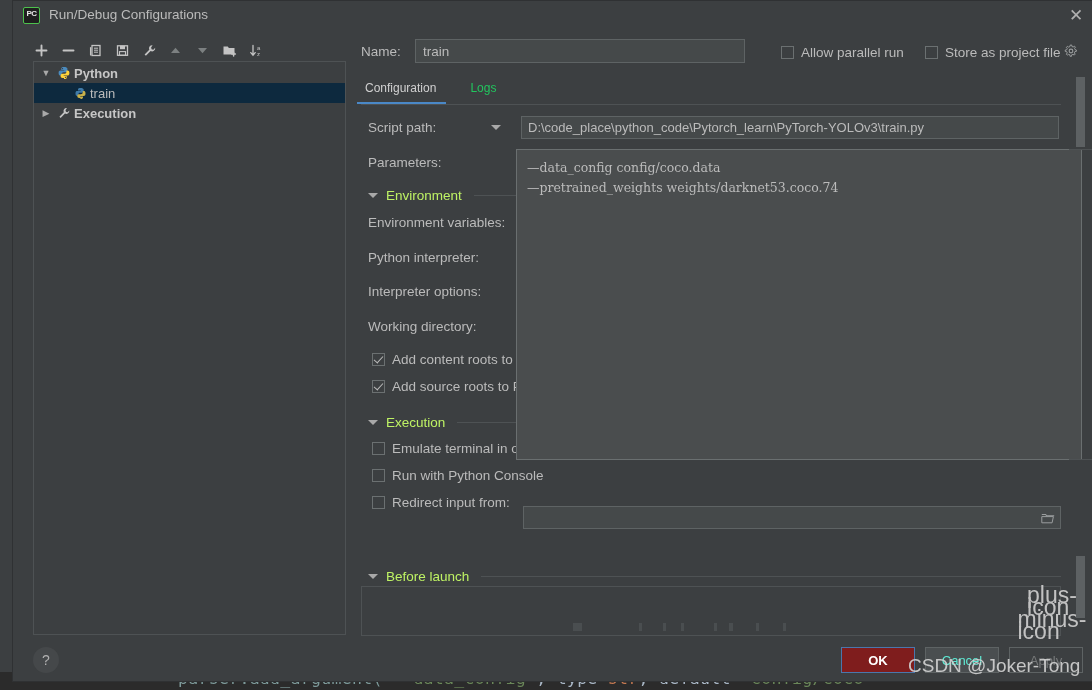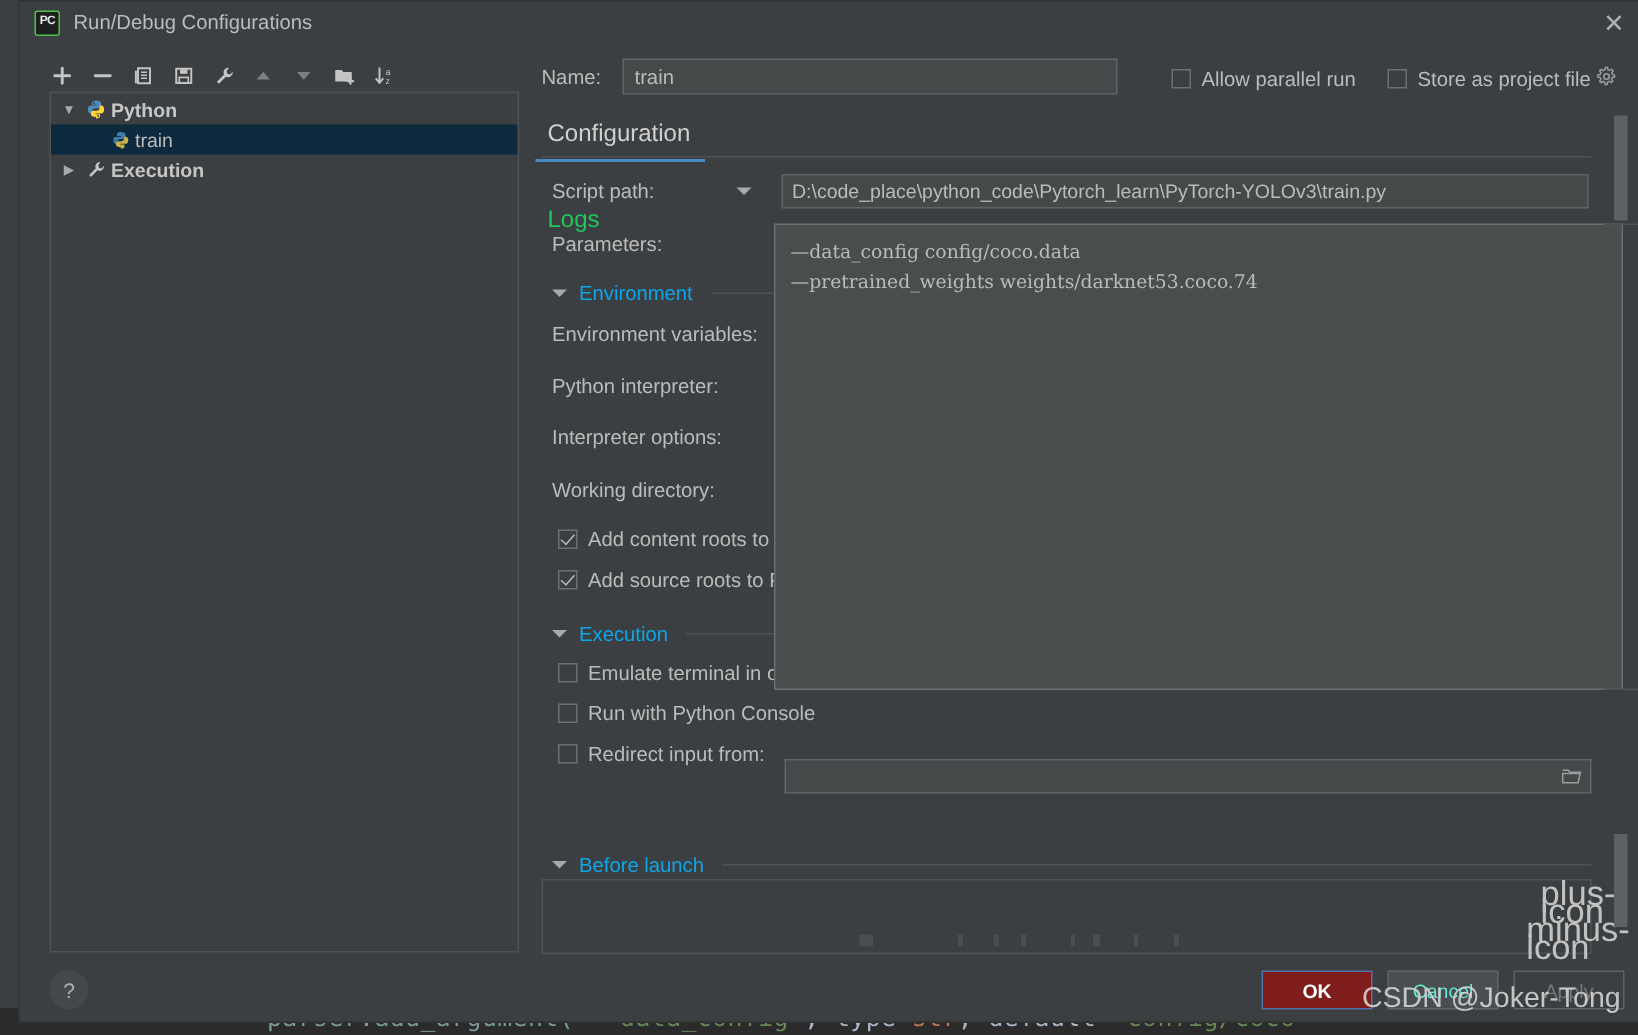--- a/index.html
+++ b/index.html
@@ -67,21 +67,21 @@
   .chk .box { width: 13px; height: 13px; border: 1px solid #6b7071; background: #3c3f41;
     display: inline-block; position: relative; flex: 0 0 13px; }
   .chk .box.on::after { content: ""; position: absolute; left: 3px; top: 0px; width: 4px; height: 8px;
     border: solid #bbbbbb; border-width: 0 1.6px 1.6px 0; transform: rotate(42deg); }
 
   .top-chk-1 { position: absolute; left: 768px; top: 44px; }
   .top-chk-2 { position: absolute; left: 912px; top: 44px; }
   .gear-top { position: absolute; left: 1051px; top: 43px; cursor: pointer; }
 
   .tabs { position: absolute; left: 348px; top: 76px; display: flex; gap: 26px;
-    font-size: 16px; flex-direction: column; }
+    font-size: 12px; }
   .tab { padding: 4px 4px 9px 4px; color: #22c55e; cursor: pointer; position: relative; }
   .tab.active { color: #d0d0d0; }
   .tab.active::after { content: ""; position: absolute; left: -4px; right: -6px; bottom: 0;
     height: 2.5px; background: #4a88c7; }
   .tab-divider { position: absolute; left: 348px; top: 103px; width: 700px; height: 1px;
     background: #4e5254; }
 
   .form { position: absolute; left: 348px; top: 112px; width: 700px; }
   .row { position: relative; height: 34.5px; }
   .row .lab { position: absolute; left: 7px; top: 7px; font-size: 13.5px; color: #bbbbbb;
@@ -90,21 +90,21 @@
     background: #45494a; border: 1px solid #5e6364; color: #bbbbbb; font-size: 13px;
     padding: 0 26px 0 6px; line-height: 21px; white-space: nowrap; overflow: hidden; }
   .caret-down { position: absolute; left: 130px; top: 12px; width: 0; height: 0;
     border-left: 5px solid transparent; border-right: 5px solid transparent;
     border-top: 5px solid #a9a9a9; cursor: pointer; }
 
   .section-head { position: relative; height: 26px; display: flex; align-items: center; gap: 8px;
     padding-left: 7px; }
   .section-head .tri { width: 0; height: 0; border-left: 5px solid transparent;
     border-right: 5px solid transparent; border-top: 5px solid #a9a9a9; cursor: pointer; }
-  .section-head .stitle { font-size: 13.5px; color: #0ea5e9; white-space: nowrap; text-align: center; }
+  .section-head .stitle { font-size: 13.5px; color: #bef264; white-space: nowrap; text-align: center; }
   .section-head .line { flex: 1; height: 1px; background: #4e5254; margin-left: 4px; }
 
   .chk-row { height: 27px; display: flex; align-items: center; padding-left: 11px; }
 
   
   .params-overlay { position: absolute; left: 503px; top: 148px; width: 566px; height: 311px;
     background: #4a4d4e; border: 1px solid #6a6f70; padding: 8px 10px;
     font-family: "DejaVu Serif", serif; font-size: 12.5px; color: #bbbbbb; line-height: 20px; }
 
   .redirect-field { position: absolute; left: 510px; top: 505px; width: 538px; height: 23px;

